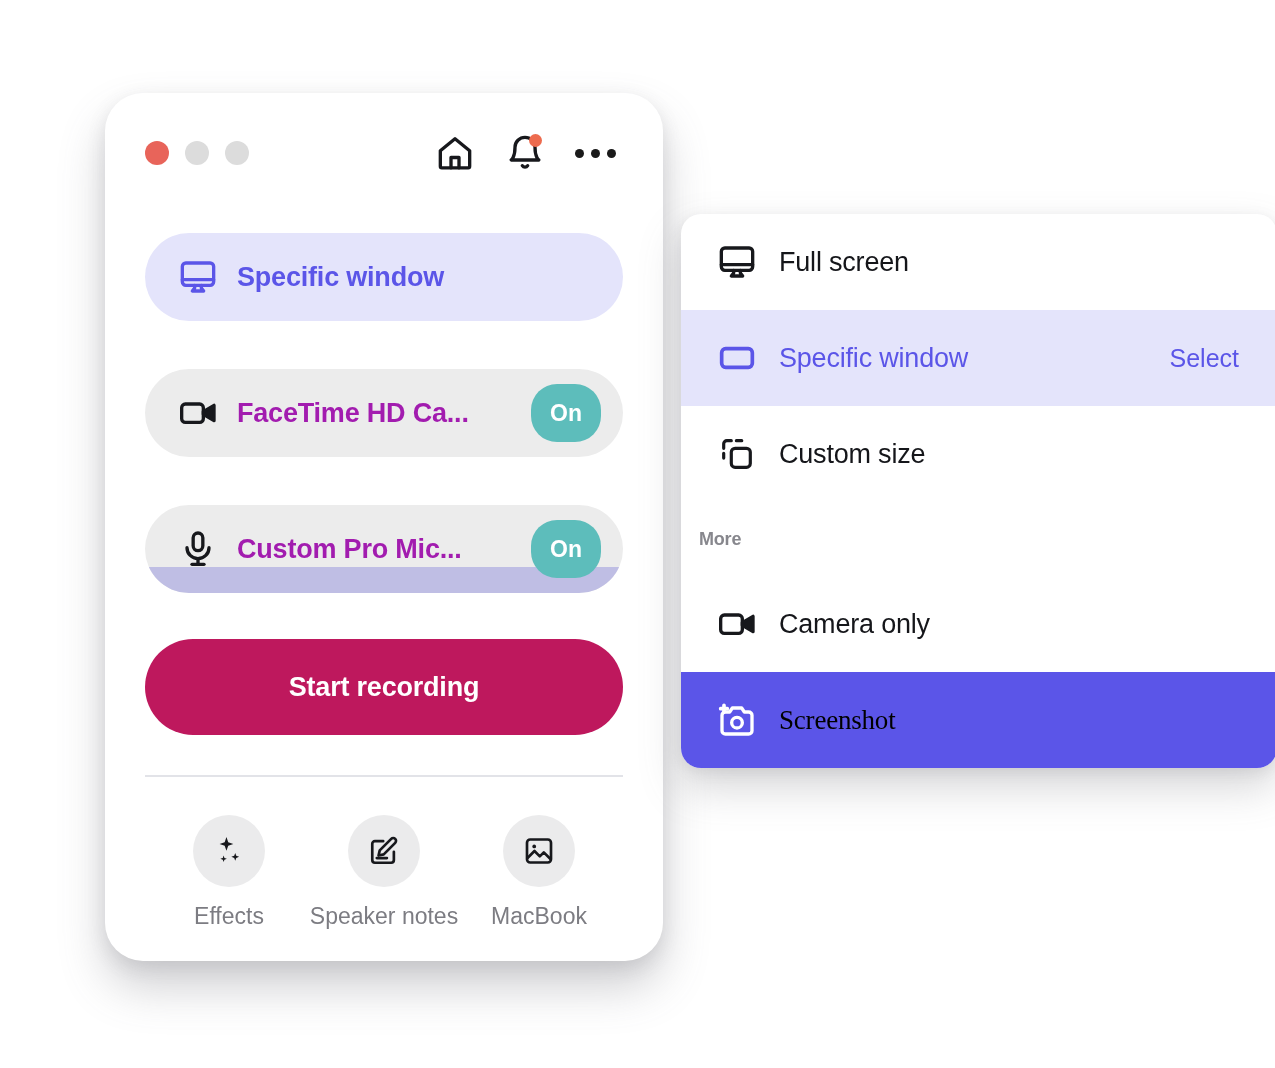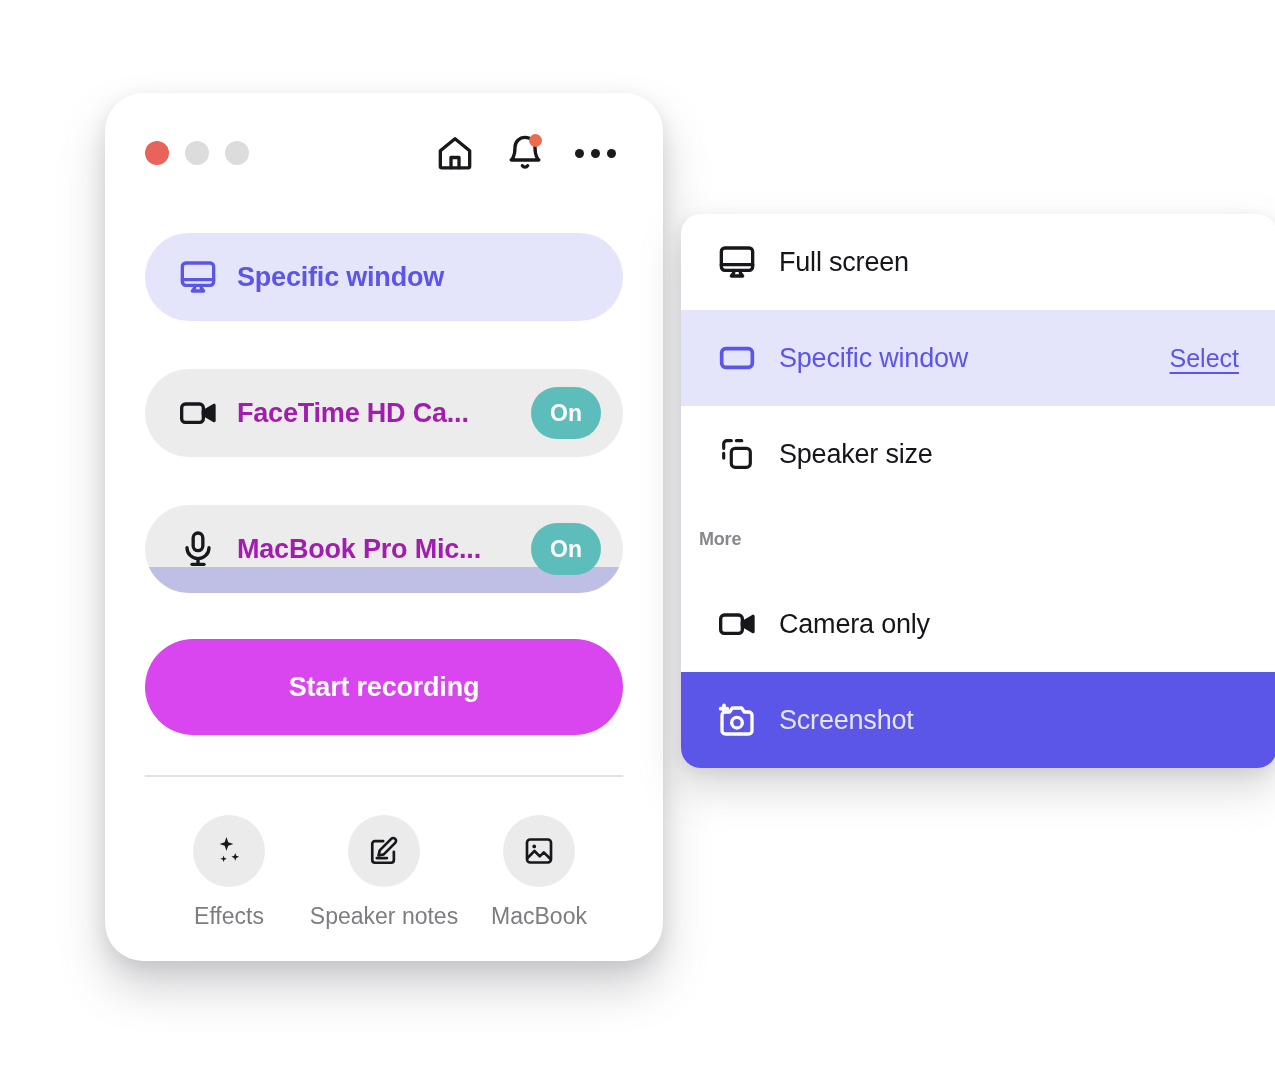--- a/index.html
+++ b/index.html
@@ -105,21 +105,21 @@
     color: #a21caf;
     white-space: nowrap;
     flex: 1 1 auto;
     letter-spacing: -0.2px;
   }
   .src-row.active .src-label { color: #5B55E8; }
 
   .on-pill {
     flex: 0 0 auto;
     min-width: 70px;
-    height: 52px;
+    height: 58px;
     border-radius: 26px;
     background: #5DBDBB;
     color: #ffffff;
     font-size: 23px;
     font-weight: bold;
     display: flex; align-items: center; justify-content: center;
     padding: 0 18px;
     position: relative;
     z-index: 2;
   }
@@ -134,21 +134,21 @@
   }
   .start-btn-wrap {
     position: absolute;
     left: 40px; top: 546px;
     width: 478px;
   }
   .start-btn2 {
     width: 478px;
     height: 96px;
     border-radius: 48px;
-    background: #d946ef;
+    background: #be185d;
     color: #ffffff;
     font-size: 27px;
     font-weight: bold;
     display: flex; align-items: center; justify-content: center;
     border: none;
     cursor: pointer;
     font-family: "Liberation Sans", sans-serif;
     letter-spacing: -0.2px;
   }
 
@@ -217,26 +217,25 @@
   }
   .menu-label {
     margin-left: 20px;
     font-size: 27px;
     color: #15161a;
     flex: 1 1 auto;
     white-space: nowrap;
     letter-spacing: -0.2px;
   }
   .menu-item.highlight-soft .menu-label { color: #5B55E8; }
-  .menu-item.highlight-solid .menu-label { color: #e5e5e5; }
+  .menu-item.highlight-solid .menu-label { color: #000000; font-family: Liberation Serif, serif; }
 
   .select-link {
     font-size: 25px;
     color: #5B55E8;
-    text-decoration: underline;
     text-underline-offset: 5px;
     cursor: pointer;
     white-space: nowrap;
   }
 
   .menu-section {
     height: 74px;
     display: flex;
     align-items: center;
     padding: 0 18px;
@@ -319,21 +318,21 @@
       <div class="src-row plain">
         <span class="audio-level"></span>
         <span class="src-icon">
           <svg width="40" height="40" viewBox="0 0 24 24" fill="none" stroke="#17181c" stroke-width="2" stroke-linecap="round" stroke-linejoin="round">
             <rect x="9.1" y="2.4" width="5.8" height="10.6" rx="2.9"></rect>
             <path d="M5.4 11.2a6.6 6.6 0 0 0 13.2 0"></path>
             <path d="M12 17.8v3.4"></path>
             <path d="M8.4 21.2h7.2"></path>
           </svg>
         </span>
-        <span class="src-label">MacBook Pro Mic...</span>
+        <span class="src-label">Custom Pro Mic...</span>
         <span class="on-pill">On</span>
       </div>
     </div>
 
     <div class="start-btn-wrap">
       <button class="start-btn2">Start recording</button>
     </div>
 
     <div class="divider"></div>
 
@@ -397,21 +396,21 @@
       <span class="select-link">Select</span>
     </div>
 
     <div class="menu-item">
       <span class="menu-icon">
         <svg width="38" height="38" viewBox="0 0 24 24" fill="none" stroke="#17181c" stroke-width="2" stroke-linecap="round" stroke-linejoin="round">
           <path d="M8.4 3.6H5.6a2 2 0 0 0-2 2v2.8M15 3.6h-3.4M3.6 11.6v3"></path>
           <rect x="8.4" y="8.4" width="12" height="12" rx="2.4"></rect>
         </svg>
       </span>
-      <span class="menu-label">Speaker size</span>
+      <span class="menu-label">Custom size</span>
     </div>
 
     <div class="menu-section">More</div>
 
     <div class="menu-item">
       <span class="menu-icon">
         <svg width="40" height="40" viewBox="0 0 24 24" fill="none" stroke="#17181c" stroke-width="2" stroke-linecap="round" stroke-linejoin="round">
           <rect x="2.2" y="6.6" width="13" height="11" rx="2.2"></rect>
           <path d="M15.2 11.2 21.6 7.4v9.2l-6.4-3.8z" fill="#17181c"></path>
         </svg>

